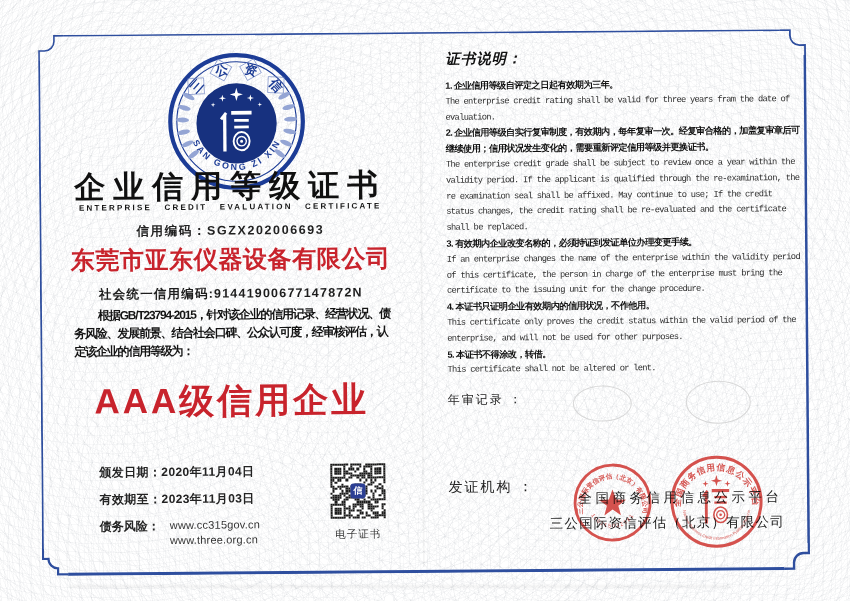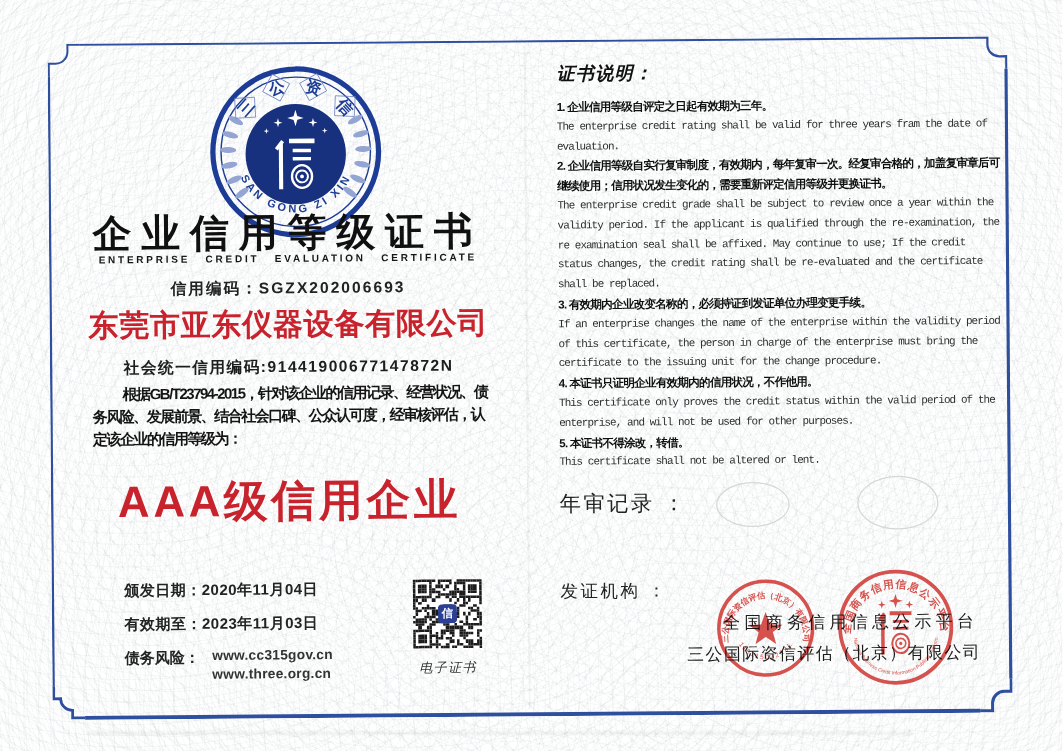--- a/index.html
+++ b/index.html
@@ -40,42 +40,42 @@
   .uscc{position:absolute;left:0;top:252px;width:382px;font-size:12.5px;font-weight:bold;
     letter-spacing:1.2px;color:#1d1d1d;}
   .statement{position:absolute;left:34px;top:272px;width:318px;font-size:12px;font-weight:bold;
     letter-spacing:-1.2px;line-height:18px;color:#141414;text-align:left;text-indent:2em;}
   .rating{position:absolute;left:0;top:344px;width:382px;font-size:35px;font-weight:bold;
     letter-spacing:3px;color:#c8232c;white-space:nowrap;}
   .dates{position:absolute;left:58px;top:430px;text-align:left;font-size:12px;font-weight:bold;
     color:#232323;}
   .dates .row{margin-bottom:10px;letter-spacing:.4px;}
   .query{display:flex;gap:10px;font-weight:bold;}
-  .query .urls{font-weight:bold;color:#333;font-size:11px;line-height:15px;letter-spacing:.2px;}
+  .query .urls{font-weight:normal;color:#333;font-size:11px;line-height:15px;letter-spacing:.2px;}
   .qr{position:absolute;left:289px;top:431px;width:55px;height:55px;background:#fff;
     display:grid;grid-template-columns:repeat(25,1fr);grid-template-rows:repeat(25,1fr);}
   .qr b{display:block;}
   .qr b.on{background:#1b1b1b;}
   .qr-emblem{position:absolute;left:309px;top:451px;width:15px;height:15px;background:#2b3f94;
     border-radius:3px;color:#fff;font-size:9px;line-height:15px;text-align:center;font-weight:bold;}
   .qr-caption{position:absolute;left:289px;top:495px;width:55px;text-align:center;font-size:10.5px;
-    letter-spacing:1px;color:#333;font-family:"Liberation Serif",serif;font-style:italic;}
+    letter-spacing:1px;color:#333;font-family:"Liberation Serif",serif;}
   
   .page-right{position:absolute;left:405px;top:0;width:360px;height:540px;text-align:left;}
   .heading{position:absolute;left:2px;top:18px;font-size:14.5px;font-weight:bold;color:#111;
     letter-spacing:1px;font-style:italic;}
   .items{position:absolute;left:2px;top:47px;width:357px;}
   .item-zh{font-size:9.2px;font-weight:bold;letter-spacing:-.55px;line-height:15.8px;color:#101010;}
   .item-en{font-size:8.8px;letter-spacing:-.75px;line-height:15.8px;color:#2d2d2d;
     font-family:"Liberation Mono","DejaVu Sans Mono",monospace;}
-  .annual{position:absolute;left:2px;top:360px;font-size:17px;letter-spacing:2px;color:#222;}
+  .annual{position:absolute;left:2px;top:360px;font-size:12px;letter-spacing:2px;color:#222;}
   .oval{position:absolute;border:1px solid #d7d7d7;border-radius:50%;}
   .oval1{left:127px;top:355px;width:57px;height:34px;}
   .oval2{left:240px;top:351px;width:63px;height:41px;}
-  .issuer-label{position:absolute;left:2px;top:433px;font-size:14px;letter-spacing:2px;color:#222;}
+  .issuer-label{position:absolute;left:2px;top:447px;font-size:14px;letter-spacing:2px;color:#222;}
   .issuer-1{position:absolute;left:132px;top:459px;font-size:13.5px;letter-spacing:3.5px;
     color:#1c1c1c;white-space:nowrap;z-index:1;}
   .issuer-2{position:absolute;left:103px;top:484px;font-size:13.5px;letter-spacing:1.2px;
     color:#1c1c1c;white-space:nowrap;z-index:1;}
   .seal{position:absolute;z-index:2;mix-blend-mode:multiply;opacity:.88;}
   .seal-left{left:126px;top:432px;width:80px;height:80px;}
   .seal-right{left:223px;top:425px;width:94px;height:94px;}
   svg text{font-family:"Liberation Sans",sans-serif;}
 </style>
 </head>

